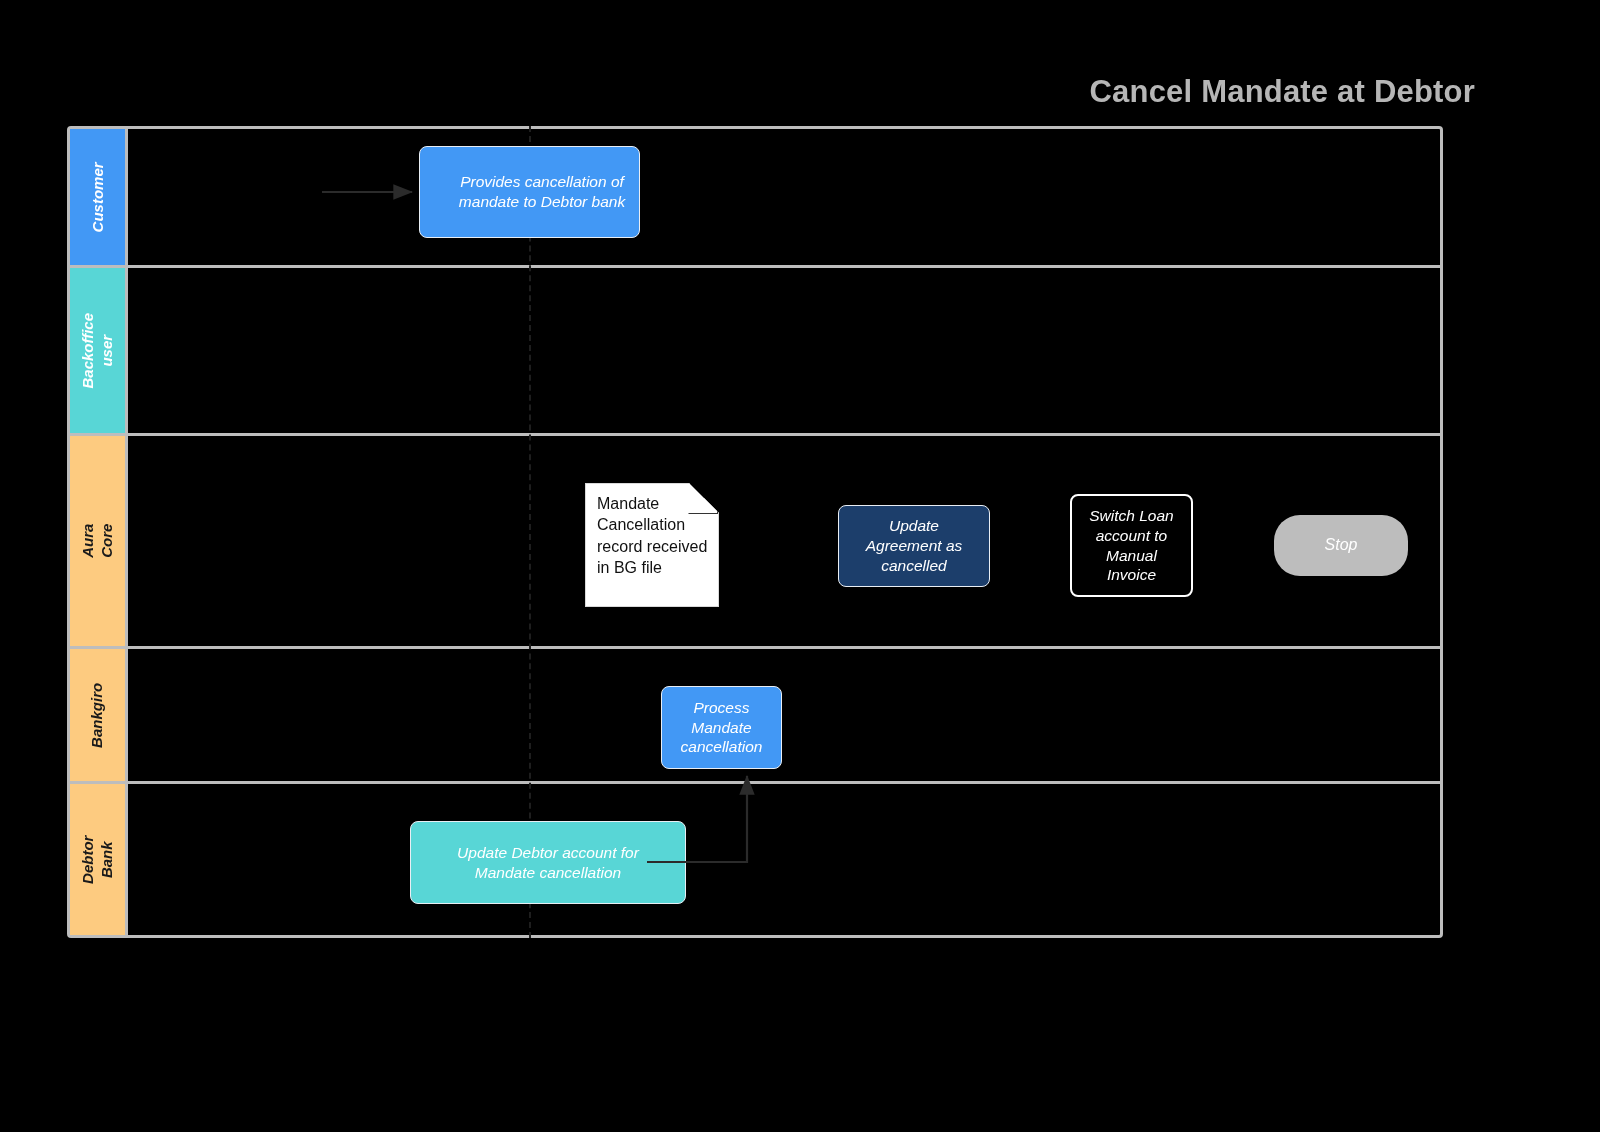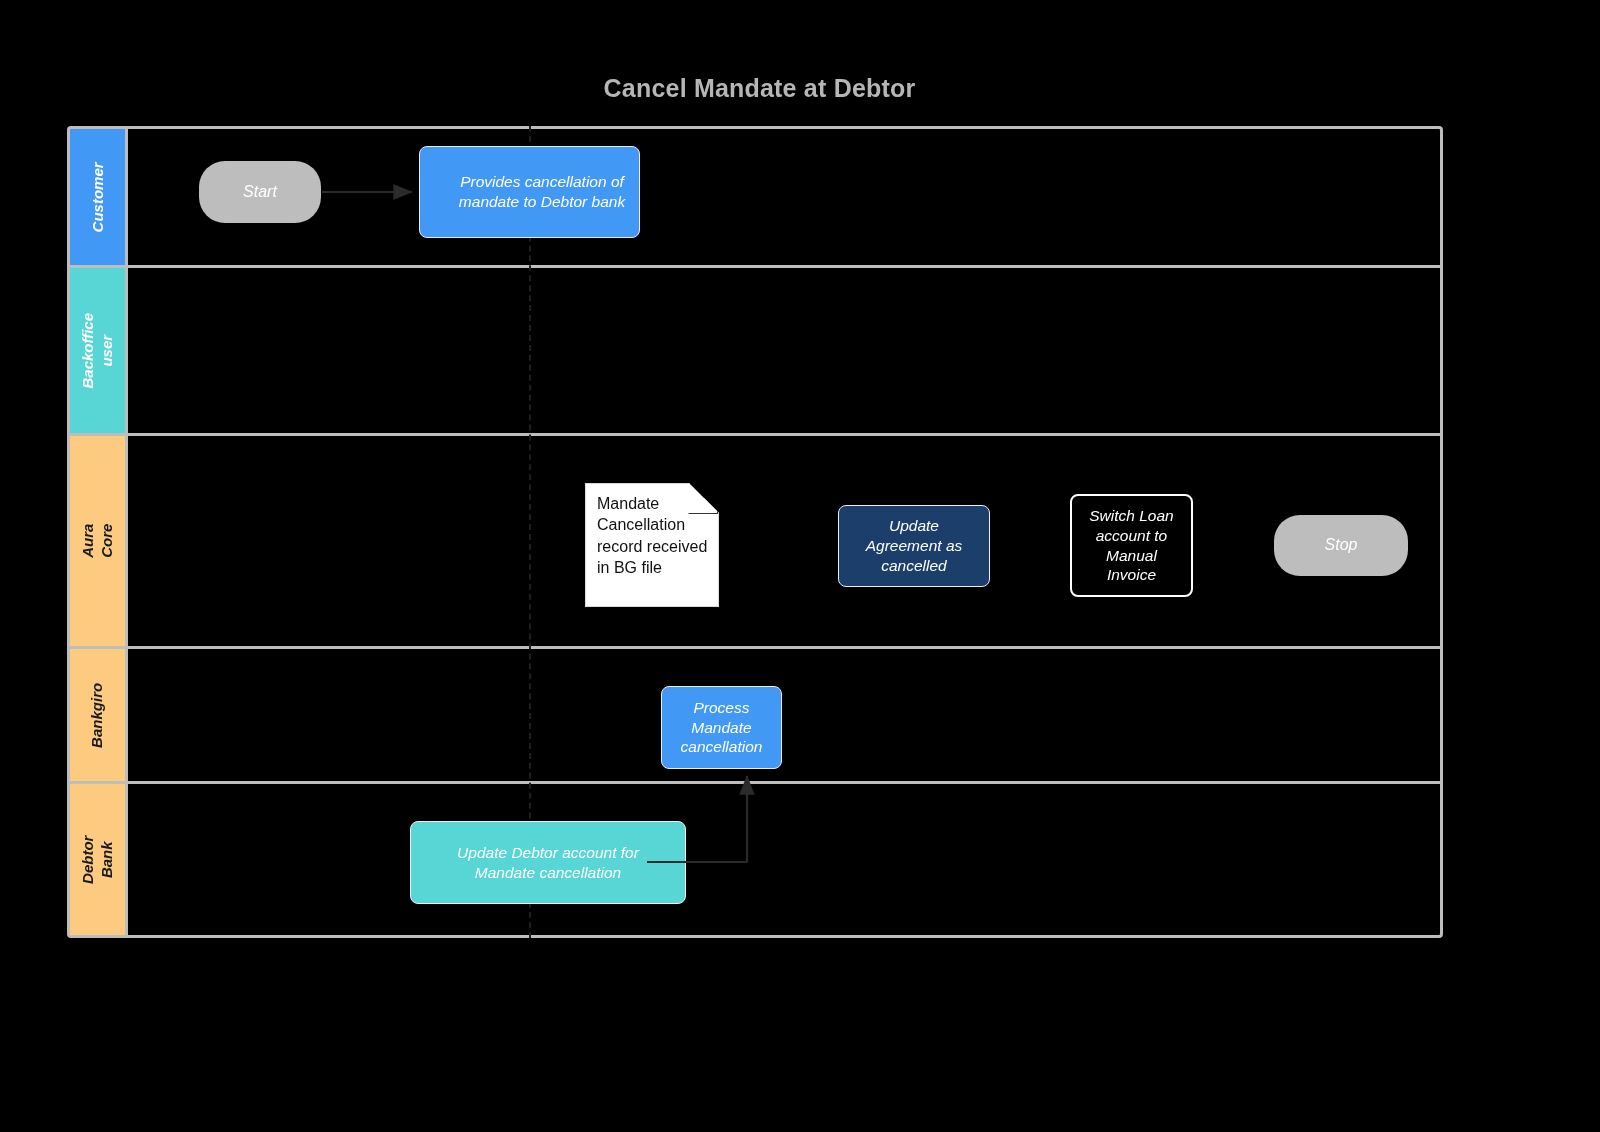--- a/index.html
+++ b/index.html
@@ -15,27 +15,26 @@
     width: 1600px;
     height: 1132px;
     background: #000000;
   }
 
   
   #diagram-title {
     position: absolute;
     left: 0; top: 74px;
     width: 1475px;
-    text-align: center;
-    font-size: 25px;
+    text-align: right;
+    font-size: 31px;
     font-weight: bold;
     color: #b6b6b6;
     letter-spacing: 0.2px;
     white-space: nowrap;
-    margin-left: 22px;
   }
 
   
   #pool {
     position: absolute;
     left: 67px; top: 126px;
     width: 1376px; height: 812px;
     border: 3px solid #bdbdbd;
     border-radius: 4px;
     background: transparent;
@@ -204,21 +203,20 @@
       <div class="lane-header tint-orange">
         <div class="lane-header-text txt-dark">Debtor Bank</div>
       </div>
       <div class="lane-body"></div>
     </div>
 
   </div>
 
   <div id="flow-divider"></div>
 
-  <div class="node node-start" style="left:199px; top:161px; width:122px; height:62px;">Start</div>
 
   <div class="node node-task-blue" style="left:419px; top:146px; width:221px; height:92px;padding-left:33px;">Provides cancellation of
 mandate to Debtor bank</div>
 
   <div class="node node-task-navy" style="left:838px; top:505px; width:152px; height:82px;">Update
 Agreement as
 cancelled</div>
 
   <div class="node node-doc" style="left:585px; top:483px; width:134px; height:124px;">
     <span>Mandate Cancellation record received in BG file</span>

